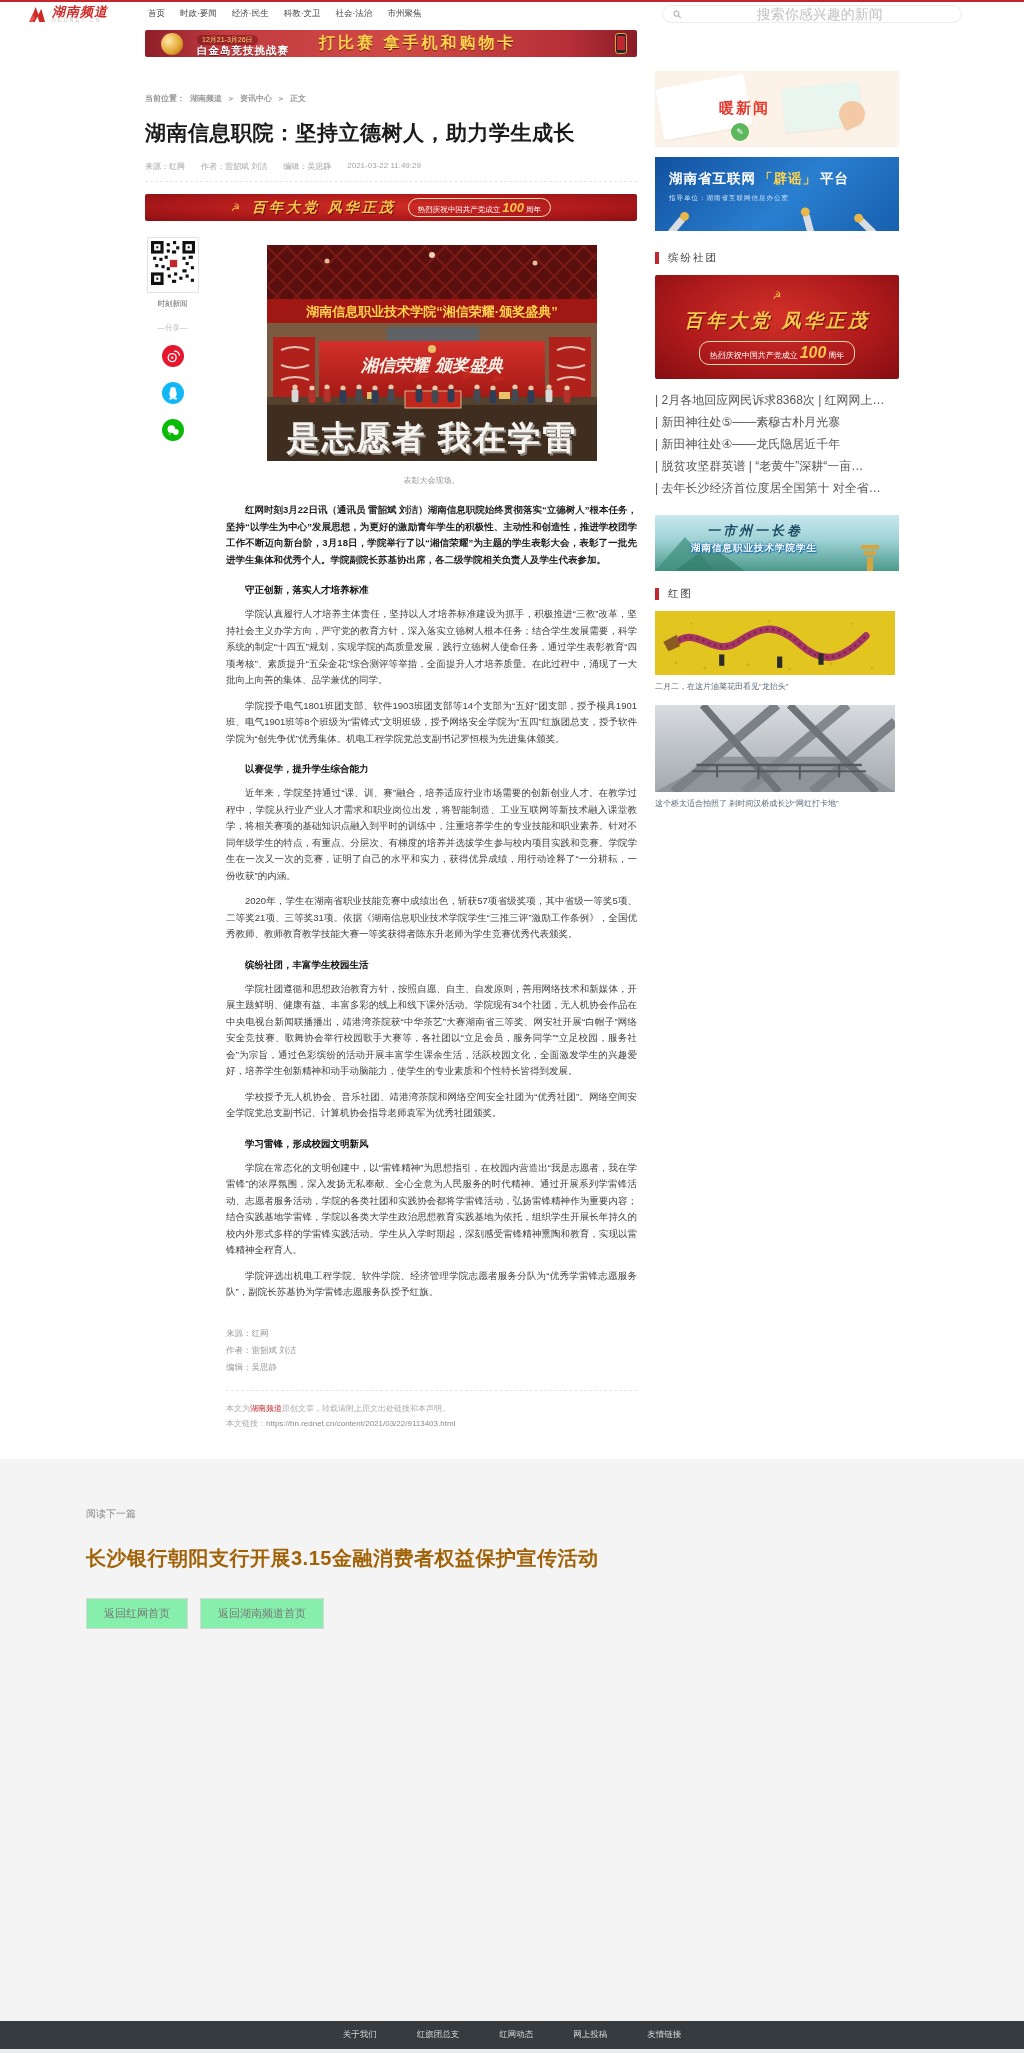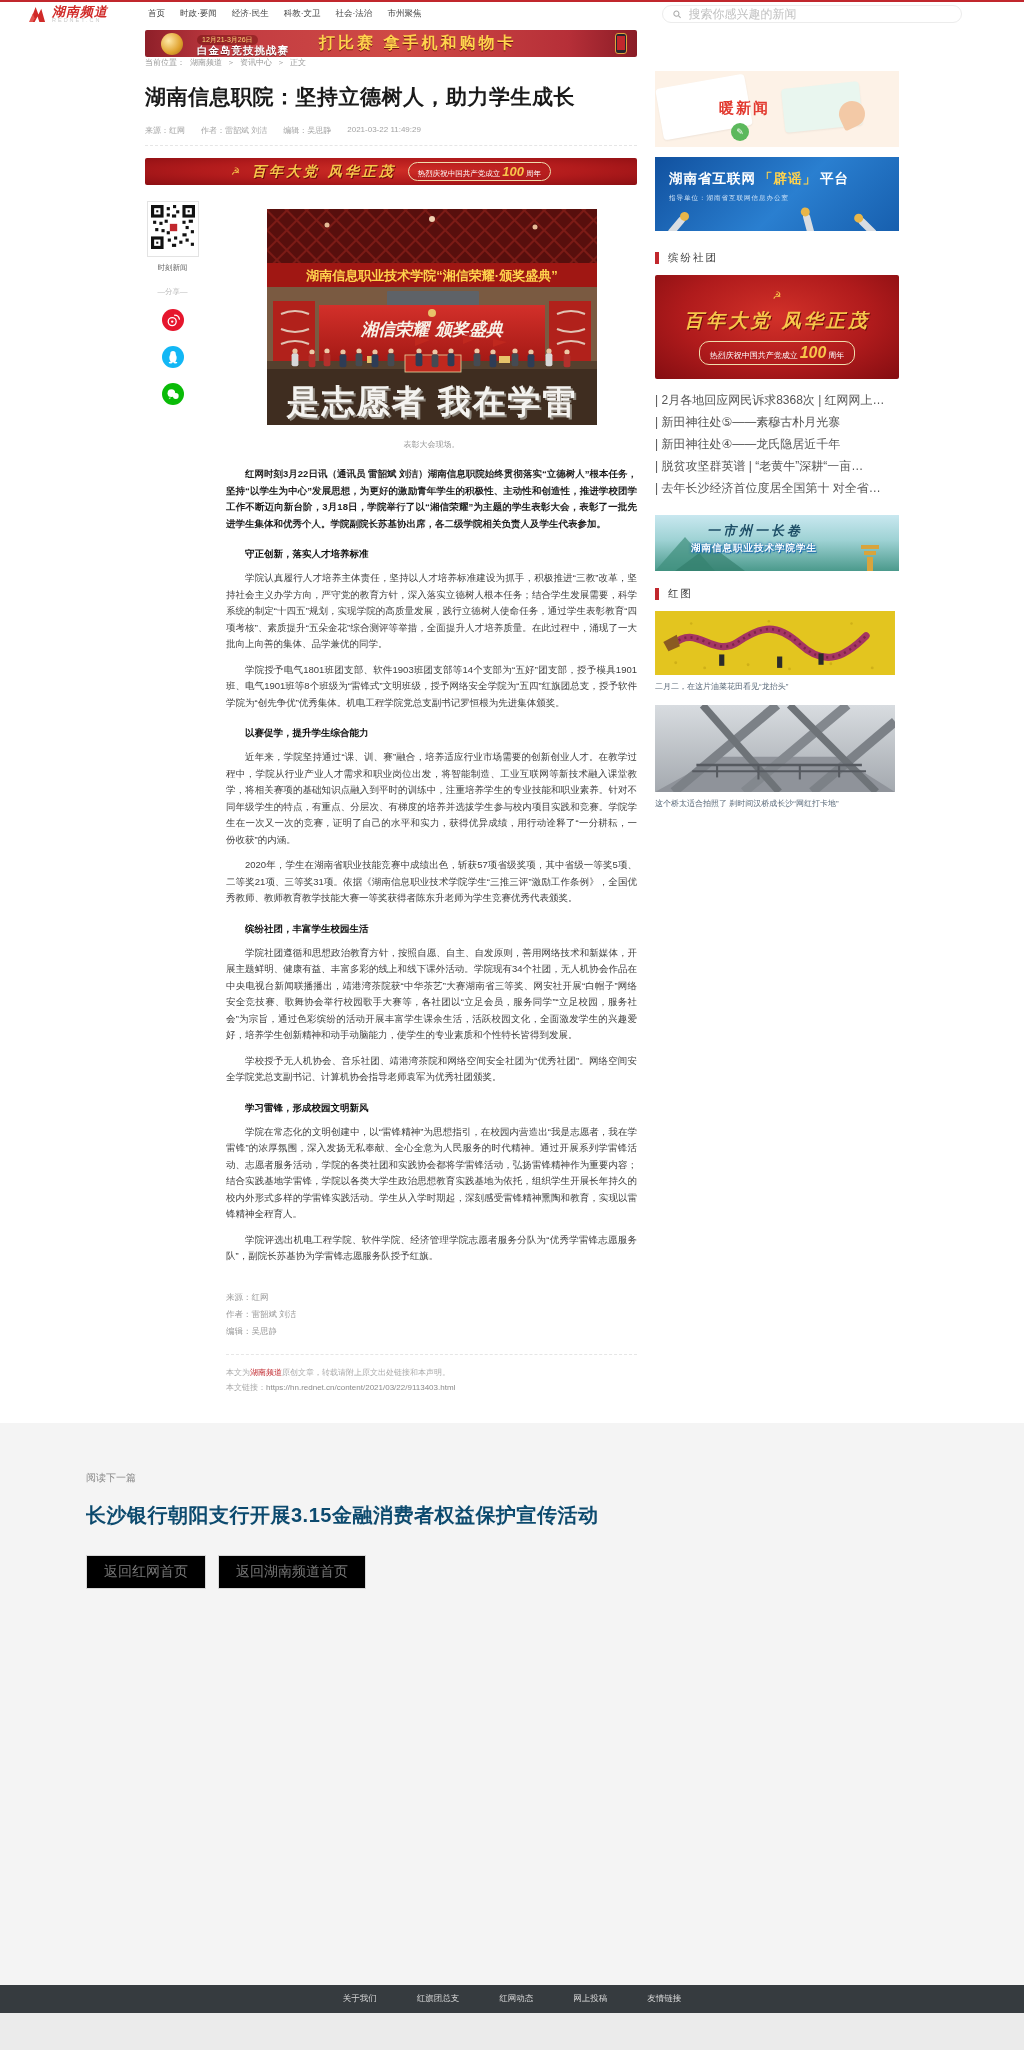--- a/index.html
+++ b/index.html
@@ -8,41 +8,41 @@
 
   
   .topbar { height: 26px; border-top: 2px solid #c1272d; display: flex; align-items: center; padding: 0 62px 0 28px; background: #fff; }
   .logo { display: flex; align-items: center; gap: 5px; cursor: pointer; }
   .logo-mark { width: 19px; height: 17px; }
   .logo-title { font-size: 13px; font-weight: bold; font-style: italic; color: #d02a28; letter-spacing: 1px; line-height: 11px; }
   .logo-sub { font-size: 5.5px; color: #c9c9c9; letter-spacing: 2px; }
   .nav { display: flex; gap: 15px; margin-left: 40px; }
   .nav-item { font-size: 8.5px; color: #444; cursor: pointer; white-space: nowrap; }
   .searchbox { margin-left: auto; display: flex; align-items: center; gap: 7px; border: 1px solid #ececec; border-radius: 11px; height: 18px; padding: 0 10px; width: 300px; background: #fff; }
-  .search-input { border: 0; outline: 0; font-size: 12px; color: #333; width: 100%; font-family: inherit; }
+  .search-input { border: 0; outline: 0; font-size: 14px; color: #333; width: 100%; font-family: inherit; text-align: center; }
   .search-input::placeholder { color: #c2c2c2; }
 
   
   .ad-banner { width: 492px; height: 27px; margin: 4px 0 0 145px; border-radius: 2px; position: relative; overflow: hidden; display: flex; align-items: center; cursor: pointer;
     background: linear-gradient(90deg, #8e1f29, #c23b41 16%, #cf4a45 52%, #b62f38 86%, #8a1c26); }
   .ad-trophy { width: 22px; height: 22px; border-radius: 50%; background: radial-gradient(circle at 35% 35%, #ffe9a8, #e0a22e 60%, #9c6a12); margin-left: 16px; flex: none; }
   .ad-left { margin-left: 14px; line-height: 10px; }
   .ad-date { display: inline-block; font-size: 7px; color: #ffd97a; background: rgba(120,20,20,.55); padding: 0 5px; border-radius: 6px; }
   .ad-event { font-size: 10.5px; color: #fff; font-weight: bold; letter-spacing: 1px; text-shadow: 0 1px 1px rgba(0,0,0,.45); }
   .ad-slogan { font-size: 16px; font-weight: bold; color: #ffd34d; margin-left: 30px; letter-spacing: 3px; text-shadow: 0 1px 0 #731313; }
   .ad-phone { position: absolute; right: 10px; top: 3px; width: 12px; height: 21px; background: #26262e; border: 1px solid #e2a43e; border-radius: 3px; }
   .ad-phone::after { content: ""; display: block; margin: 2px auto 0; width: 8px; height: 14px; background: #c1272d; }
 
   
   .layout { width: 750px; margin-left: 145px; display: flex; gap: 18px; }
   .main-col { width: 492px; flex: none; }
   .side-col { width: 240px; flex: none; padding-top: 14px; }
 
   
-  .breadcrumb { font-size: 8px; color: #999; display: flex; gap: 5px; align-items: center; }
+  .breadcrumb { margin-top: 36px; font-size: 8px; color: #999; display: flex; gap: 5px; align-items: center; font-weight: bold; }
   .crumb-link { color: #999; cursor: pointer; }
   .article-title { font-size: 21px; font-weight: bold; color: #1a1a1a; margin-top: 15px; letter-spacing: .5px; }
   .article-meta { display: flex; gap: 16px; font-size: 8px; color: #a3a3a3; margin-top: 14px; padding-bottom: 9px; border-bottom: 1px dashed #e6e6e6; }
 
   .party-banner { margin-top: 12px; height: 27px; border-radius: 2px; display: flex; align-items: center; justify-content: center; gap: 12px; cursor: pointer;
     background: radial-gradient(ellipse at 50% 45%, #cf2d26 0%, #b21b1c 55%, #8c0f13 100%); }
   .pb-emblem { color: #f7c64b; font-size: 10px; }
   .pb-calli { font-family: "DejaVu Serif", serif; font-style: italic; font-weight: bold; color: #f7c64b; font-size: 14px; letter-spacing: 3px; text-shadow: 1px 1px 0 #6d0b0b; }
   .pb-pill { border: 1px solid #f0ddad; border-radius: 10px; padding: 1px 9px; display: flex; align-items: baseline; gap: 2px; color: #fff; font-size: 7.5px; }
   .pb-num { color: #f7c64b; font-size: 13px; font-weight: bold; font-style: italic; }
@@ -108,23 +108,23 @@
   .changjuan { height: 56px; margin-bottom: 16px; background: linear-gradient(180deg, #c9e8f0 0%, #9ed2d4 45%, #4b9a8c 100%); }
   .cj-calli { position: absolute; left: 52px; top: 7px; font-family: "DejaVu Serif", serif; font-weight: bold; font-style: italic; font-size: 13px; color: #1d4e66; letter-spacing: 3px; }
   .cj-sub { position: absolute; left: 36px; top: 27px; font-size: 9.5px; font-weight: bold; color: #fff; letter-spacing: 1px; text-shadow: 0 0 3px #1f6fae, 0 0 3px #1f6fae, 1px 1px 0 #1f6fae; }
 
   .hongtu-img { width: 240px; display: block; cursor: pointer; }
   .hongtu-caption { font-size: 8px; color: #5a6a7a; line-height: 12px; margin: 6px 0 12px; cursor: pointer; }
 
   
   .next-section { width: 1024px; background: #f4f4f4; margin-top: 28px; padding: 48px 86px 0; height: 562px; }
   .next-label { font-size: 10px; color: #888; }
-  .next-title { font-size: 20px; font-weight: bold; color: #0c4a6e; margin-top: 17px; letter-spacing: .5px; cursor: pointer; }
+  .next-title { font-size: 20px; font-weight: bold; color: #a16207; margin-top: 24px; letter-spacing: .5px; cursor: pointer; }
   .next-buttons { display: flex; gap: 12px; margin-top: 26px; }
-  .next-btn { border: 1px solid #d7d7d7; background: #000000; color: #777; font-size: 14px; padding: 7px 17px; cursor: pointer; font-family: inherit; }
+  .next-btn { border: 1px solid #d7d7d7; background: #86efac; color: #777; font-size: 11px; padding: 7px 17px; cursor: pointer; font-family: inherit; }
 
   
   .footer-bar { width: 1024px; height: 28px; background: #363b3f; display: flex; align-items: center; justify-content: center; gap: 40px; }
   .footer-link { color: #d8d8d8; font-size: 8.5px; cursor: pointer; }
   .icp-strip { width: 1024px; height: 37px; background: #ebebeb; display: flex; align-items: center; justify-content: center; }
 </style>
 </head>
 <body>
 
 <div class="topbar">

